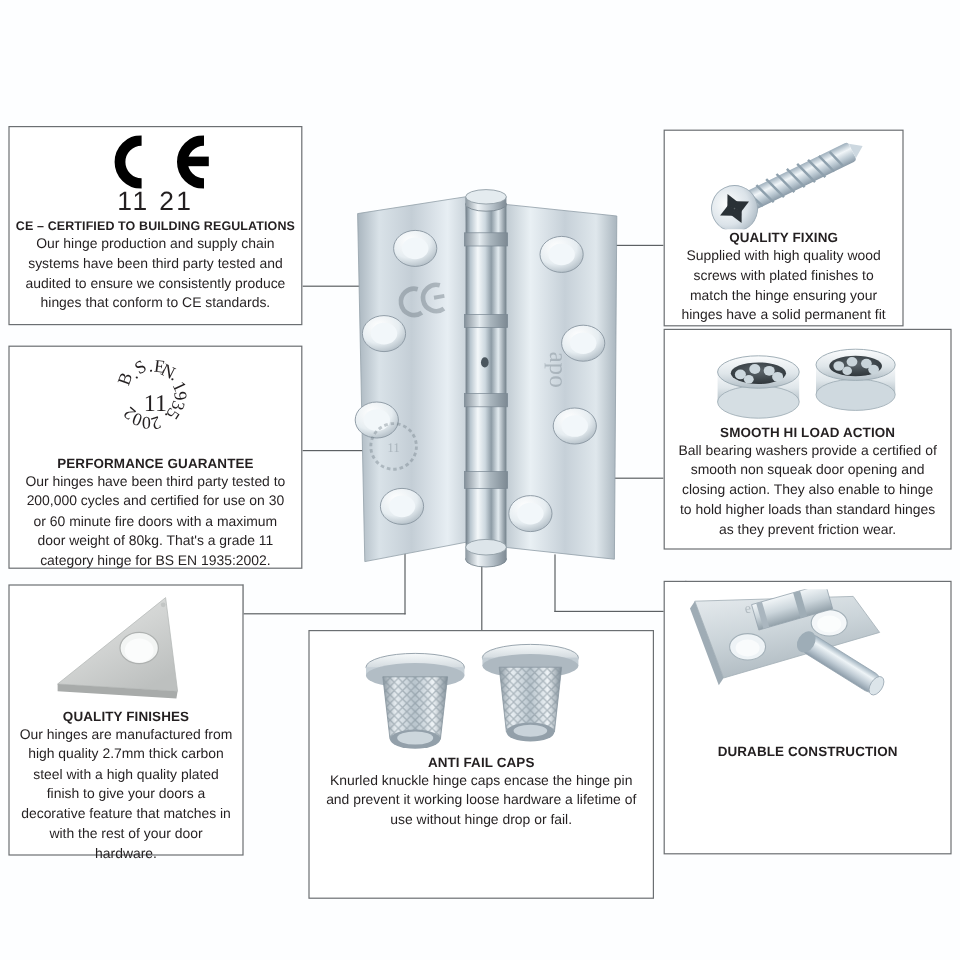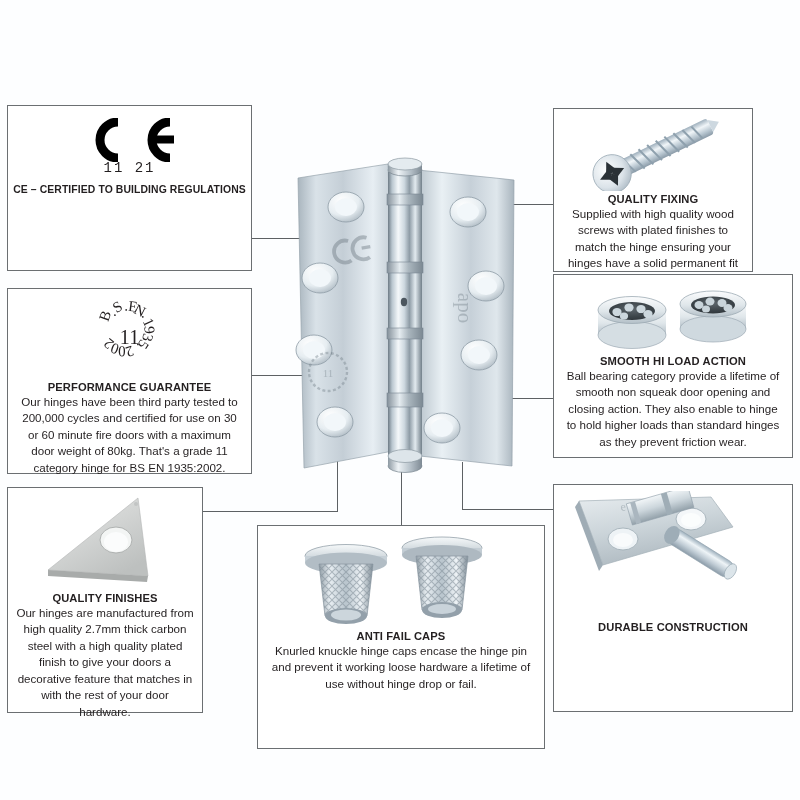--- a/index.html
+++ b/index.html
@@ -56,22 +56,22 @@
 
   
   .line{position:absolute;background:#5d6164;}
   .h{height:1.3px;}
   .v{width:1.3px;}
 
   
   .ce-wrap{display:flex;flex-direction:column;align-items:center;}
   .ce-mark{display:block;}
   .ce-num{
-    font-family:Liberation Mono, monospace;
-    font-size:14px;letter-spacing:2px;margin-top:-2px;
+    font-family:Liberation Sans, sans-serif;
+    font-size:22px;letter-spacing:2px;margin-top:-2px;
   }
 
   
   .stamp{position:relative;width:104px;height:76px;}
   .stamp .mid{
     position:absolute;left:50%;top:50%;transform:translate(-50%,-50%);
     font-family:"Liberation Serif","DejaVu Serif",serif;
     font-size:20px;
   }
   .stamp .ch{
@@ -217,20 +217,21 @@
       <div class="ce-wrap">
         <svg class="ce-mark" width="96" height="44" viewBox="0 0 96 44">
           <path d="M36 4 A18 18 0 1 0 36 40" fill="none" stroke="#000" stroke-width="9"></path>
           <path d="M88 4 A18 18 0 1 0 88 40" fill="none" stroke="#000" stroke-width="9"></path>
           <rect x="70" y="17.5" width="22" height="8" fill="#000"></rect>
         </svg>
         <div class="ce-num">11 21</div>
       </div>
     </div>
     <div class="ttl" style="font-size:10.4px;">CE – CERTIFIED TO BUILDING REGULATIONS</div>
+    <div class="body">Our hinge production and supply chain systems have been third party tested and audited to ensure we consistently produce hinges that conform to CE standards.</div>
   </div>
 
   <div class="panel" id="p-perf">
     <div class="art" style="height:84px;">
       <div class="stamp" id="stamp">
         <div class="mid">11</div>
       <span class="ch" style="transform: translate(-50%, -50%) translate(-29.1305px, -10.6026px) rotate(-70deg);">B</span>
           <span class="ch" style="transform: translate(-50%, -50%) translate(-23.9776px, -19.6488px) rotate(-50.6667deg);">.</span>
           <span class="ch" style="transform: translate(-50%, -50%) translate(-16.1205px, -26.4788px) rotate(-31.3333deg);">S</span>
           <span class="ch" style="transform: translate(-50%, -50%) translate(-6.44526px, -30.3226px) rotate(-12deg);">.</span>
@@ -356,21 +357,21 @@
             <ellipse cx="19" cy="15" rx="4.6" ry="4.1"></ellipse>
               <ellipse cx="31" cy="10.5" rx="4.6" ry="4.1"></ellipse>
             <ellipse cx="43" cy="12" rx="4.6" ry="4.1"></ellipse>
               <ellipse cx="50" cy="17" rx="4.6" ry="4.1"></ellipse>
             <ellipse cx="26" cy="19" rx="4.1" ry="3.6"></ellipse>
           </g>
         </g>
       </svg>
     </div>
     <div class="ttl">SMOOTH HI LOAD ACTION</div>
-    <div class="body">Ball bearing category provide a lifetime of smooth non squeak door opening and closing action.  They also enable to hinge to hold higher loads than standard hinges as they prevent friction wear.</div>
+    <div class="body">Ball bearing washers provide a certified of smooth non squeak door opening and closing action.  They also enable to hinge to hold higher loads than standard hinges as they prevent friction wear.</div>
   </div>
 
   <div class="panel" id="p-durable">
     <div class="art" style="height:128px;">
       <svg width="200" height="128" viewBox="0 0 200 128">
         <defs>
           <linearGradient id="dLeaf" x1="0" y1="0" x2="0.4" y2="1">
             <stop offset="0" stop-color="#e6ebee"></stop>
             <stop offset="0.5" stop-color="#ccd5da"></stop>
             <stop offset="1" stop-color="#aeb9c0"></stop>

